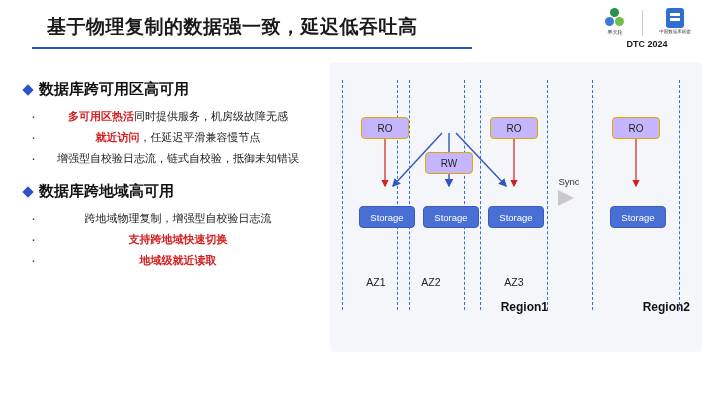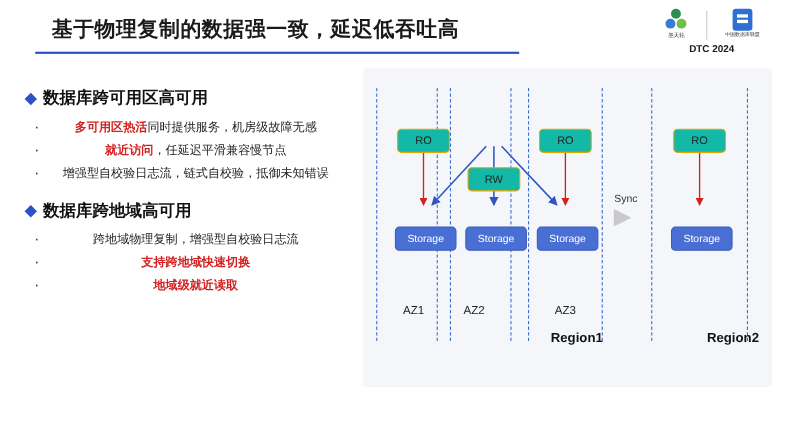--- a/index.html
+++ b/index.html
@@ -210,21 +210,21 @@
     text-align: center;
     font-size: 10.5px;
     color: #222;
   }
   .node-ro, .node-rw {
     position: absolute;
     width: 48px;
     height: 22px;
     border: 1px solid #e0a800;
     border-radius: 4px;
-    background: #14b8a6;
+    background: #c4b5fd;
     font-size: 10px;
     color: #222;
     display: flex;
     align-items: center;
     justify-content: center;
     box-sizing: border-box;
   }
   .node-storage {
     position: absolute;
     width: 56px;

